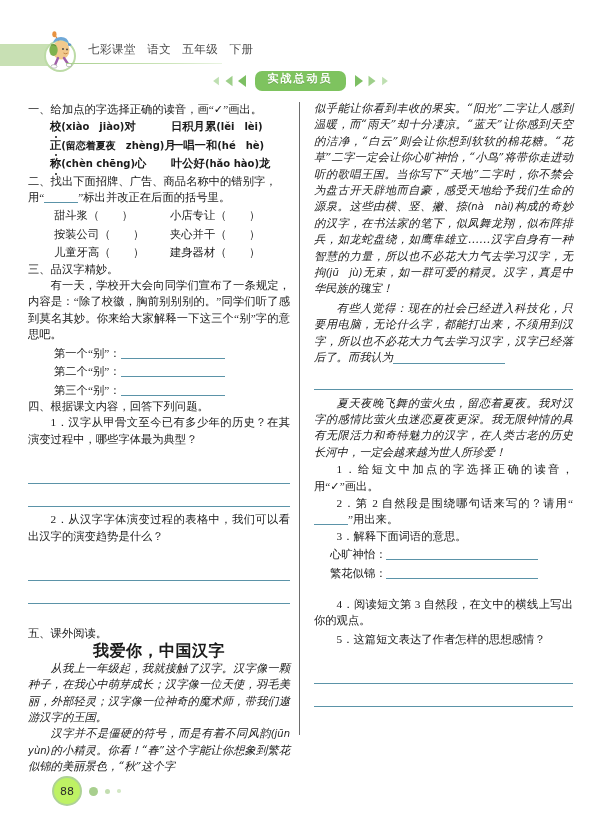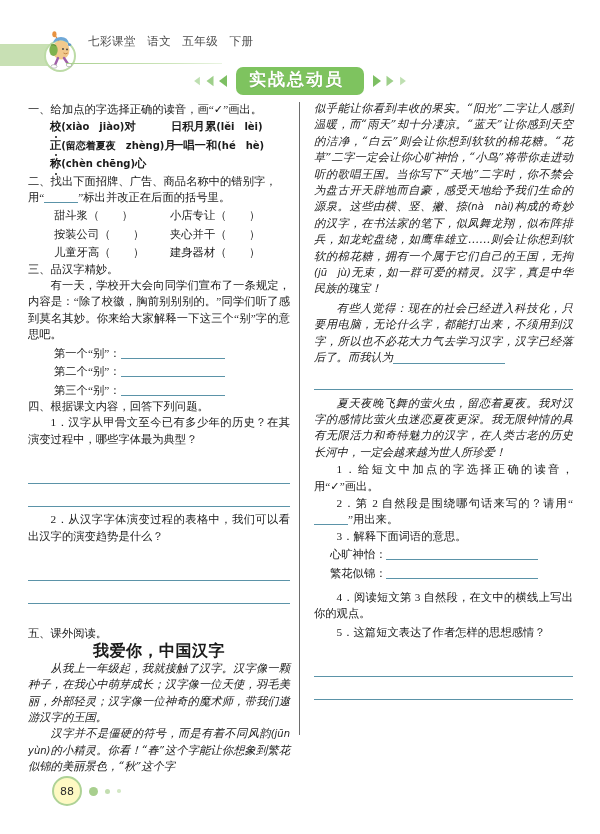--- a/index.html
+++ b/index.html
@@ -46,21 +46,21 @@
   .mascot {
     position: absolute;
     left: 42px;
     top: 4px;
     width: 36px;
     height: 40px;
   }
   .header-title {
     position: absolute;
     left: 88px;
-    top: 8px;
+    top: 16px;
     font-family: "DejaVu Sans", "Liberation Sans", sans-serif;
     font-size: 11.5px;
     color: #4b4b4b;
     letter-spacing: 0.5px;
     white-space: nowrap;
   }
   .header-title span { margin-right: 7px; }
   .header-rule {
     position: absolute;
     left: 66px;
@@ -88,25 +88,25 @@
     border-bottom: 6px solid transparent;
   }
   .tri-left { border-right: 8px solid #7dbf63; }
   .tri-right { border-left: 8px solid #7dbf63; }
   .tri.s1 { opacity: 1; }
   .tri.s2 { opacity: .75; transform: scale(.88); }
   .tri.s3 { opacity: .5; transform: scale(.72); }
   .banner-pill {
     background: #7ec35f;
     border-radius: 7px;
-    padding: 2px 20px 4px 13px;
+    padding: 2px 13px 4px 13px;
     color: #ffffff;
-    font-family: Liberation Serif, serif;
+    font-family: Liberation Mono, monospace;
     font-weight: bold;
-    font-size: 17px;
+    font-size: 11px;
     letter-spacing: 2px;
     line-height: 1.25;
     margin: 0 4px;
     text-shadow: 0 1px 0 rgba(0,0,0,.12);
   }
 
   
   .columns {
     position: absolute;
     top: 101px;
@@ -237,21 +237,21 @@
   .page-circle {
     width: 26px; height: 26px;
     border: 2px solid #aed296;
     border-radius: 50%;
     display: flex;
     align-items: center;
     justify-content: center;
     font-family: "DejaVu Sans", "Liberation Sans", sans-serif;
     font-size: 11px;
     color: #2b2b2b;
-    background: #fef9c3;
+    background: #bef264;
   }
   .dot-lg { width: 9px; height: 9px; border-radius: 50%; background: #a8cf8e; }
   .dot-md { width: 5px; height: 5px; border-radius: 50%; background: #c3deb0; }
   .dot-sm { width: 3.5px; height: 3.5px; border-radius: 50%; background: #d4e8c6; }
   .check { font-family: "DejaVu Sans", sans-serif; }
 </style>
 </head>
 <body>
 
 <div class="page-header">
@@ -315,20 +315,23 @@
       </span>
       <span class="c2">
         <span>一唱一和</span><span class="pinyin">(hé　hè)</span>
       </span>
     </div>
 
     <div class="choice-row">
       <span class="c1">
         <span class="dotted">称</span><span class="pinyin">(chèn chēng)</span><span>心</span>
       </span>
+      <span class="c2">
+        <span>叶公好</span><span class="pinyin">(hǎo hào)</span><span>龙</span>
+      </span>
     </div>
 
     <p class="q-head">二、找出下面招牌、广告、商品名称中的错别字，</p>
     <p class="q-head"><span>用“</span><span class="short-line"></span><span>”标出并改正在后面的括号里。</span></p>
 
     <div class="brand-row">
       <span class="b1">甜斗浆（　　）</span>
       <span class="b2">小店专让（　　）</span>
     </div>
     <div class="brand-row">
@@ -361,37 +364,37 @@
     <p class="q-head" style="margin-top:21px">五、课外阅读。</p>
     <p class="passage-title">我爱你，中国汉字</p>
     <p class="para indent hand">从我上一年级起，我就接触了汉字。汉字像一颗种子，在我心中萌芽成长；汉字像一位天使，羽毛美丽，外部轻灵；汉字像一位神奇的魔术师，带我们遨游汉字的王国。</p>
     <p class="para indent hand"><span>汉字并不是僵硬的符号，而是有着不同风韵</span><span class="pinyin">(jūn　yùn)</span><span>的小精灵。你看！“春”这个字能让你想象到繁花似锦的美丽景色，“秋”这个字</span></p>
   </div>
 
   <div class="col-divider"></div>
 
   <div class="col col-right">
 
-    <p class="para hand"><span>似乎能让你看到丰收的果实。“阳光”二字让人感到温暖，而“雨天”却十分凄凉。“蓝天”让你感到天空的洁净，“白云”则会让你想到软软的棉花糖。“花草”二字一定会让你心旷神怡，“小鸟”将带你走进动听的歌唱王国。当你写下“天地”二字时，你不禁会为盘古开天辟地而自豪，感受天地给予我们生命的源泉。这些由横、竖、撇、捺</span><span class="pinyin">(nà　nài)</span><span>构成的奇妙的汉字，在书法家的笔下，似凤舞龙翔，似布阵排兵，如龙蛇盘绕，如鹰隼雄立……则会让你想到软软的棉花糖，拥有一个属于它们自己的王国，无拘</span><span class="pinyin">(jū　jù)</span><span>无束，如一群可爱的精灵。汉字，真是中华民族的瑰宝！</span></p>
+    <p class="para hand"><span>似乎能让你看到丰收的果实。“阳光”二字让人感到温暖，而“雨天”却十分凄凉。“蓝天”让你感到天空的洁净，“白云”则会让你想到软软的棉花糖。“花草”二字一定会让你心旷神怡，“小鸟”将带你走进动听的歌唱王国。当你写下“天地”二字时，你不禁会为盘古开天辟地而自豪，感受天地给予我们生命的源泉。这些由横、竖、撇、捺</span><span class="pinyin">(nà　nài)</span><span>构成的奇妙的汉字，在书法家的笔下，似凤舞龙翔，似布阵排兵，如龙蛇盘绕，如鹰隼雄立……汉字自身有一种智慧的力量，所以也不必花大力气去学习汉字，无拘</span><span class="pinyin">(jū　jù)</span><span>无束，如一群可爱的精灵。汉字，真是中华民族的瑰宝！</span></p>
 
     <p class="para indent hand" style="margin-top:3px"><span>有些人觉得：现在的社会已经进入科技化，只要用电脑，无论什么字，都能打出来，不须用到汉字，所以也不必花大力气去学习汉字，汉字已经落后了。而我认为</span><span class="tail-line" style="width:112px"></span></p>
     <div class="answer-rule wide"></div>
 
     <p class="para indent hand" style="margin-top:6px">夏天夜晚飞舞的萤火虫，留恋着夏夜。我对汉字的感情比萤火虫迷恋夏夜更深。我无限钟情的具有无限活力和奇特魅力的汉字，在人类古老的历史长河中，一定会越来越为世人所珍爱！</p>
 
     <p class="para indent"><span>1．</span><span>给短文中加点的字选择正确的读音，用“</span><span class="check">✓</span><span>”画出。</span></p>
 
     <p class="para indent"><span>2．</span><span>第 2 自然段是围绕哪句话来写的？请用“</span><span class="short-line"></span><span>”用出来。</span></p>
 
     <p class="para indent"><span>3．</span><span>解释下面词语的意思。</span></p>
 
     <div class="blank-row" style="padding-left:16px"><span>心旷神怡：</span><span class="fill-line" style="width:152px"></span></div>
     <div class="blank-row" style="padding-left:16px"><span>繁花似锦：</span><span class="fill-line" style="width:152px"></span></div>
 
-    <p class="para indent" style="margin-top:8px">4．阅读短文第 3 自然段，在文中的横线上写出你的观点。</p>
+    <p class="para indent" style="margin-top:15px">4．阅读短文第 3 自然段，在文中的横线上写出你的观点。</p>
     <p class="para indent" style="margin-top:2px">5．这篇短文表达了作者怎样的思想感情？</p>
 
     <div class="gap-14"></div>
     <div class="answer-rule wide"></div>
     <div class="answer-rule wide"></div>
   </div>
 </div>
 
 <div class="footer">
   <div class="page-circle">88</div>

